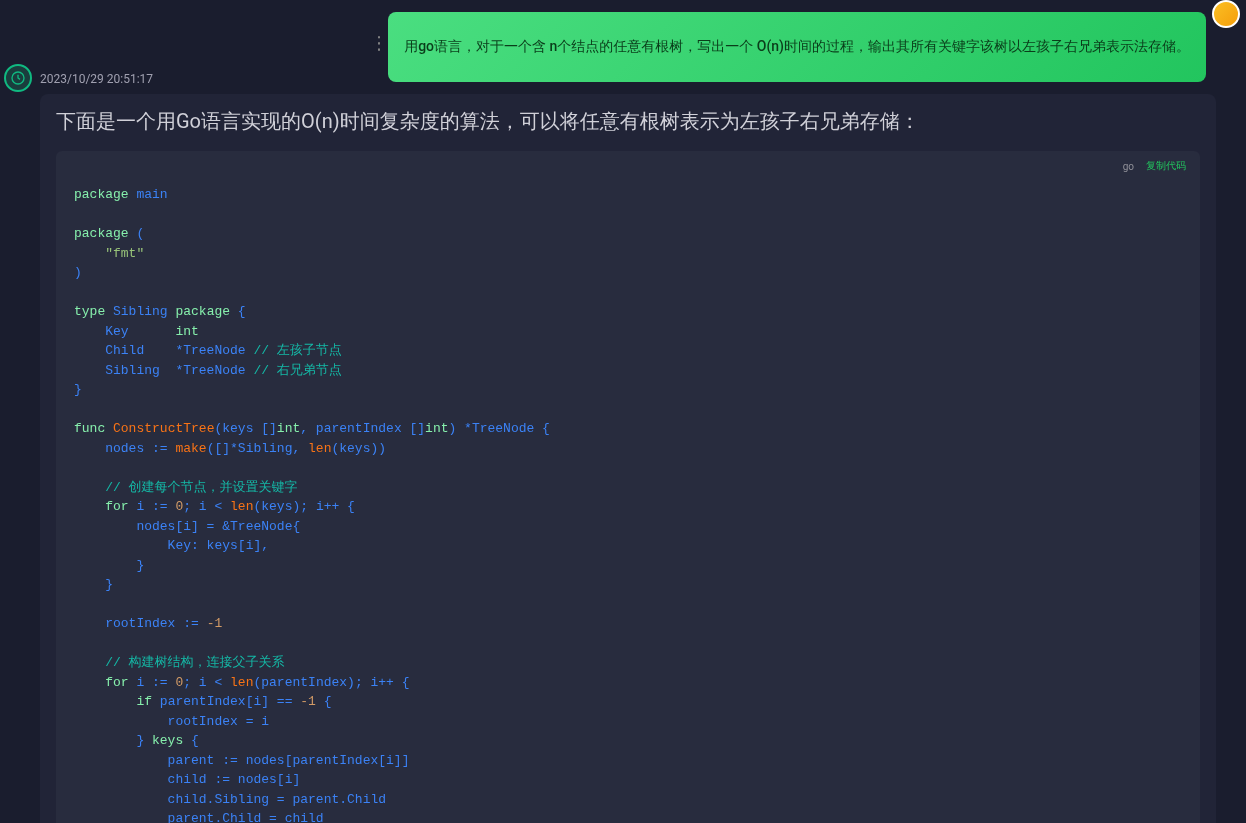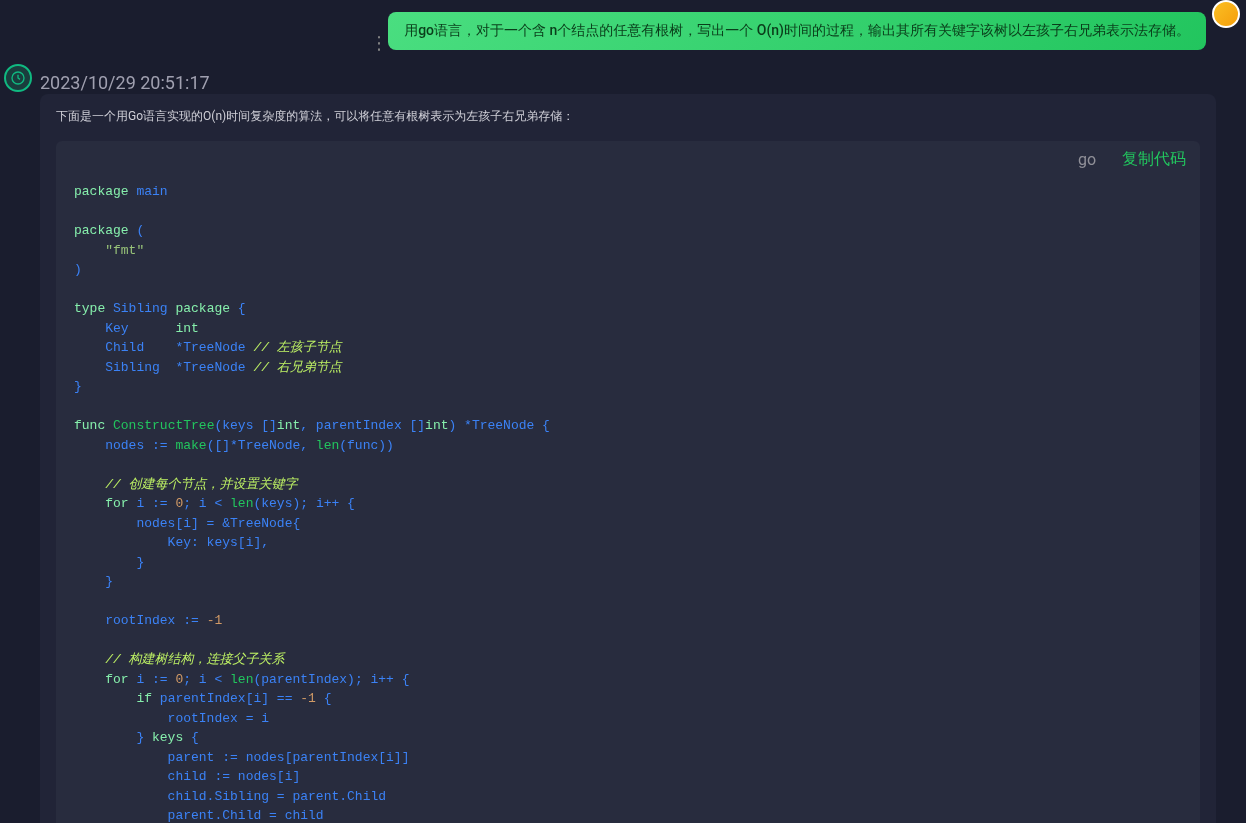--- a/index.html
+++ b/index.html
@@ -15,21 +15,21 @@
       height: 823px;
       overflow: hidden;
       position: relative;
     }
     .user-message {
       position: absolute;
       top: 12px;
       right: 40px;
       background: linear-gradient(135deg, #4ade80, #22c55e);
       color: #0a3d1a;
-      padding: 10px 16px;
+      padding: 26px 16px;
       border-radius: 8px;
       font-size: 14px;
       max-width: 820px;
       font-weight: 500;
     }
     .user-avatar {
       position: absolute;
       top: 0px;
       right: 6px;
       width: 28px;
@@ -59,70 +59,70 @@
       align-items: center;
       justify-content: center;
       font-size: 14px;
       color: #10b981;
     }
     .timestamp {
       position: absolute;
       top: 72px;
       left: 40px;
       color: #a0a0b0;
-      font-size: 18px;
+      font-size: 12px;
     }
     .assistant-message {
       position: absolute;
       top: 94px;
       left: 40px;
       right: 30px;
       background-color: #212437;
       border-radius: 8px;
       padding: 14px 16px;
     }
     .intro-text {
       color: #d0d0d8;
-      font-size: 12px;
+      font-size: 20px;
       margin-bottom: 16px;
     }
     .code-block {
       background-color: #282c3e;
       border-radius: 6px;
       position: relative;
     }
     .code-header {
       display: flex;
       justify-content: flex-end;
       align-items: center;
       padding: 8px 14px 0 14px;
-      gap: 26px;
+      gap: 12px;
       color: #a0a0b0;
-      font-size: 16px;
+      font-size: 10px;
     }
     .code-lang {
       color: #909098;
     }
     .copy-btn {
       color: #22c55e;
       cursor: pointer;
     }
     .code-content {
       padding: 12px 18px 18px 18px;
       font-family: "Consolas", "Monaco", "Courier New", monospace;
       font-size: 13px;
       line-height: 19.5px;
       white-space: pre;
       overflow: hidden;
     }
     .kw2 { color: #86efac; }
     .str { color: #98c379; }
-    .func { color: #22c55e; }
+    .func { color: #f97316; }
     .num { color: #d19a66; }
-    .comment { color: #bef264; font-style: italic; }
+    .comment { color: #14b8a6; }
     .plain { color: #3b82f6; }
   </style>
 </head>
 <body>
 
 <div class="user-avatar"></div>
 
 <div class="user-message">
   <span>用go语言，对于一个含 n个结点的任意有根树，写出一个 O(n)时间的过程，输出其所有关键字该树以左孩子右兄弟表示法存储。</span>
 </div>
@@ -152,21 +152,21 @@
     <span class="str">"fmt"</span>
 <span class="plain">)</span>
 
 <span class="kw2">type</span><span class="plain"> Sibling </span><span class="kw2">package</span><span class="plain"> {</span>
 <span class="plain">    Key      </span><span class="kw2">int</span>
 <span class="plain">    Child    *TreeNode </span><span class="comment">// 左孩子节点</span>
 <span class="plain">    Sibling  *TreeNode </span><span class="comment">// 右兄弟节点</span>
 <span class="plain">}</span>
 
 <span class="kw2">func</span><span class="func"> ConstructTree</span><span class="plain">(keys []</span><span class="kw2">int</span><span class="plain">, parentIndex []</span><span class="kw2">int</span><span class="plain">) *TreeNode {</span>
-<span class="plain">    nodes := </span><span class="func">make</span><span class="plain">([]*TreeNode, </span><span class="func">len</span><span class="plain">(func))</span>
+<span class="plain">    nodes := </span><span class="func">make</span><span class="plain">([]*Sibling, </span><span class="func">len</span><span class="plain">(keys))</span>
 
     <span class="comment">// 创建每个节点，并设置关键字</span>
     <span class="kw2">for</span><span class="plain"> i := </span><span class="num">0</span><span class="plain">; i &lt; </span><span class="func">len</span><span class="plain">(keys); i++ {</span>
 <span class="plain">        nodes[i] = &amp;TreeNode{</span>
 <span class="plain">            Key: keys[i],</span>
 <span class="plain">        }</span>
 <span class="plain">    }</span>
 
 <span class="plain">    rootIndex := </span><span class="num">-1</span>
 

